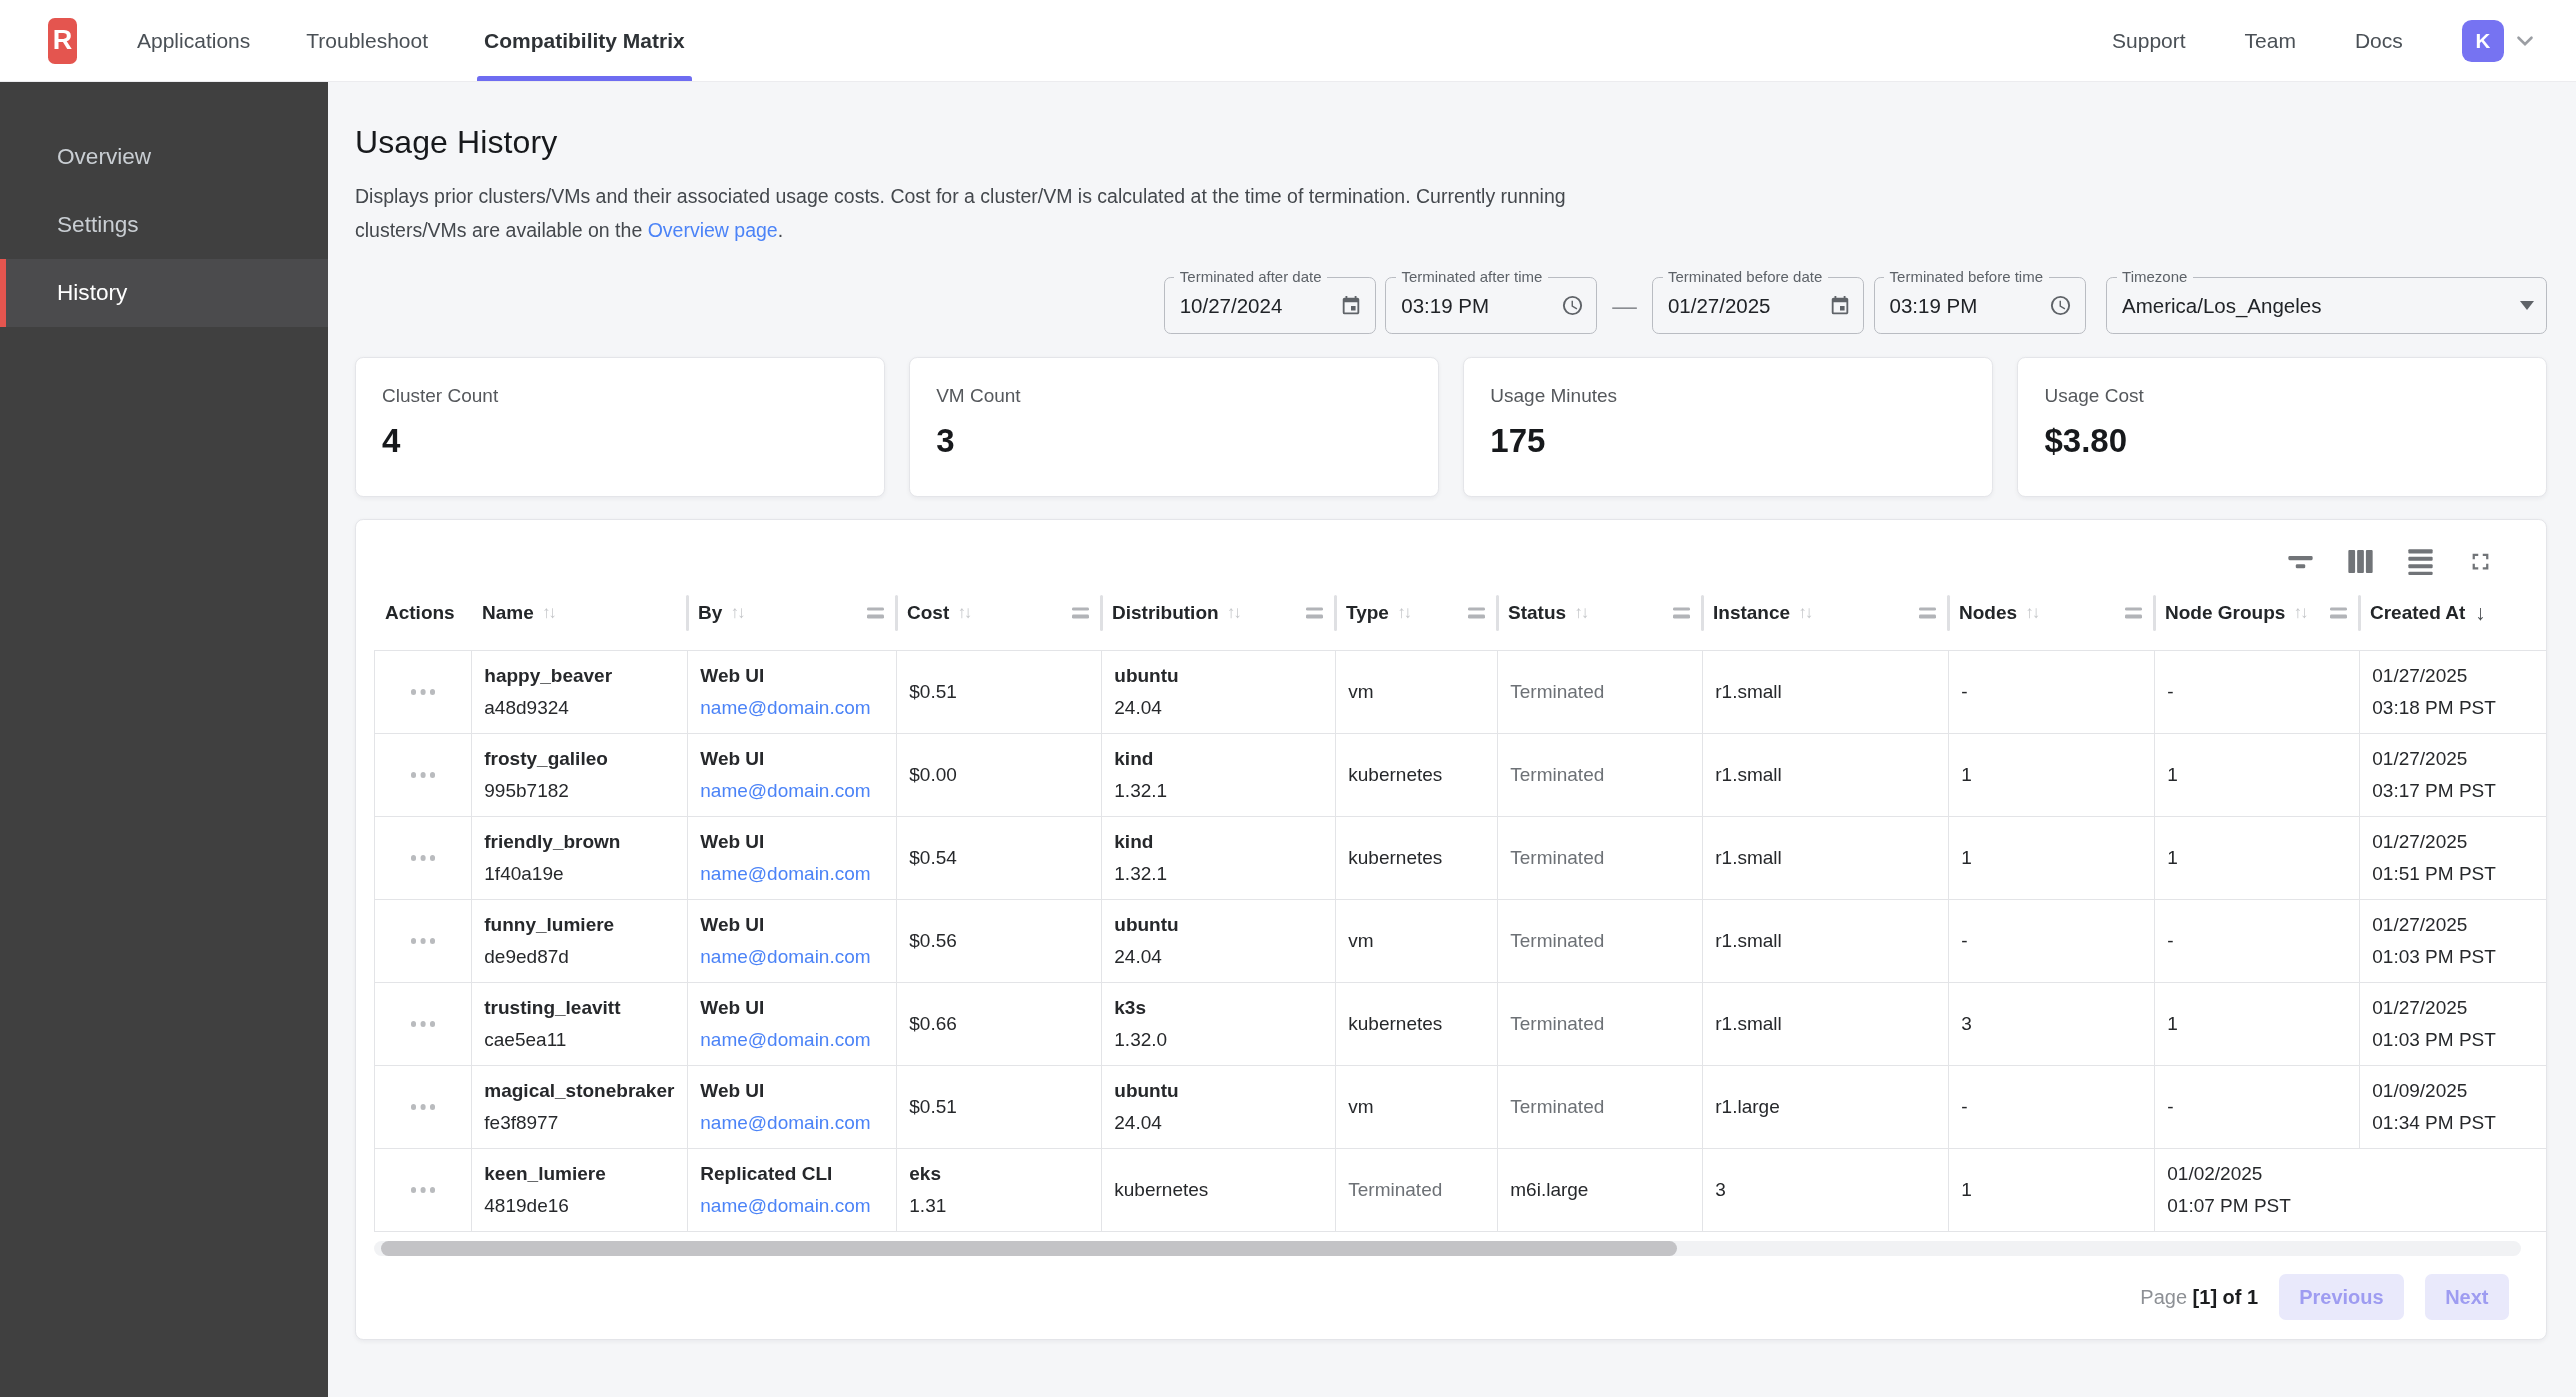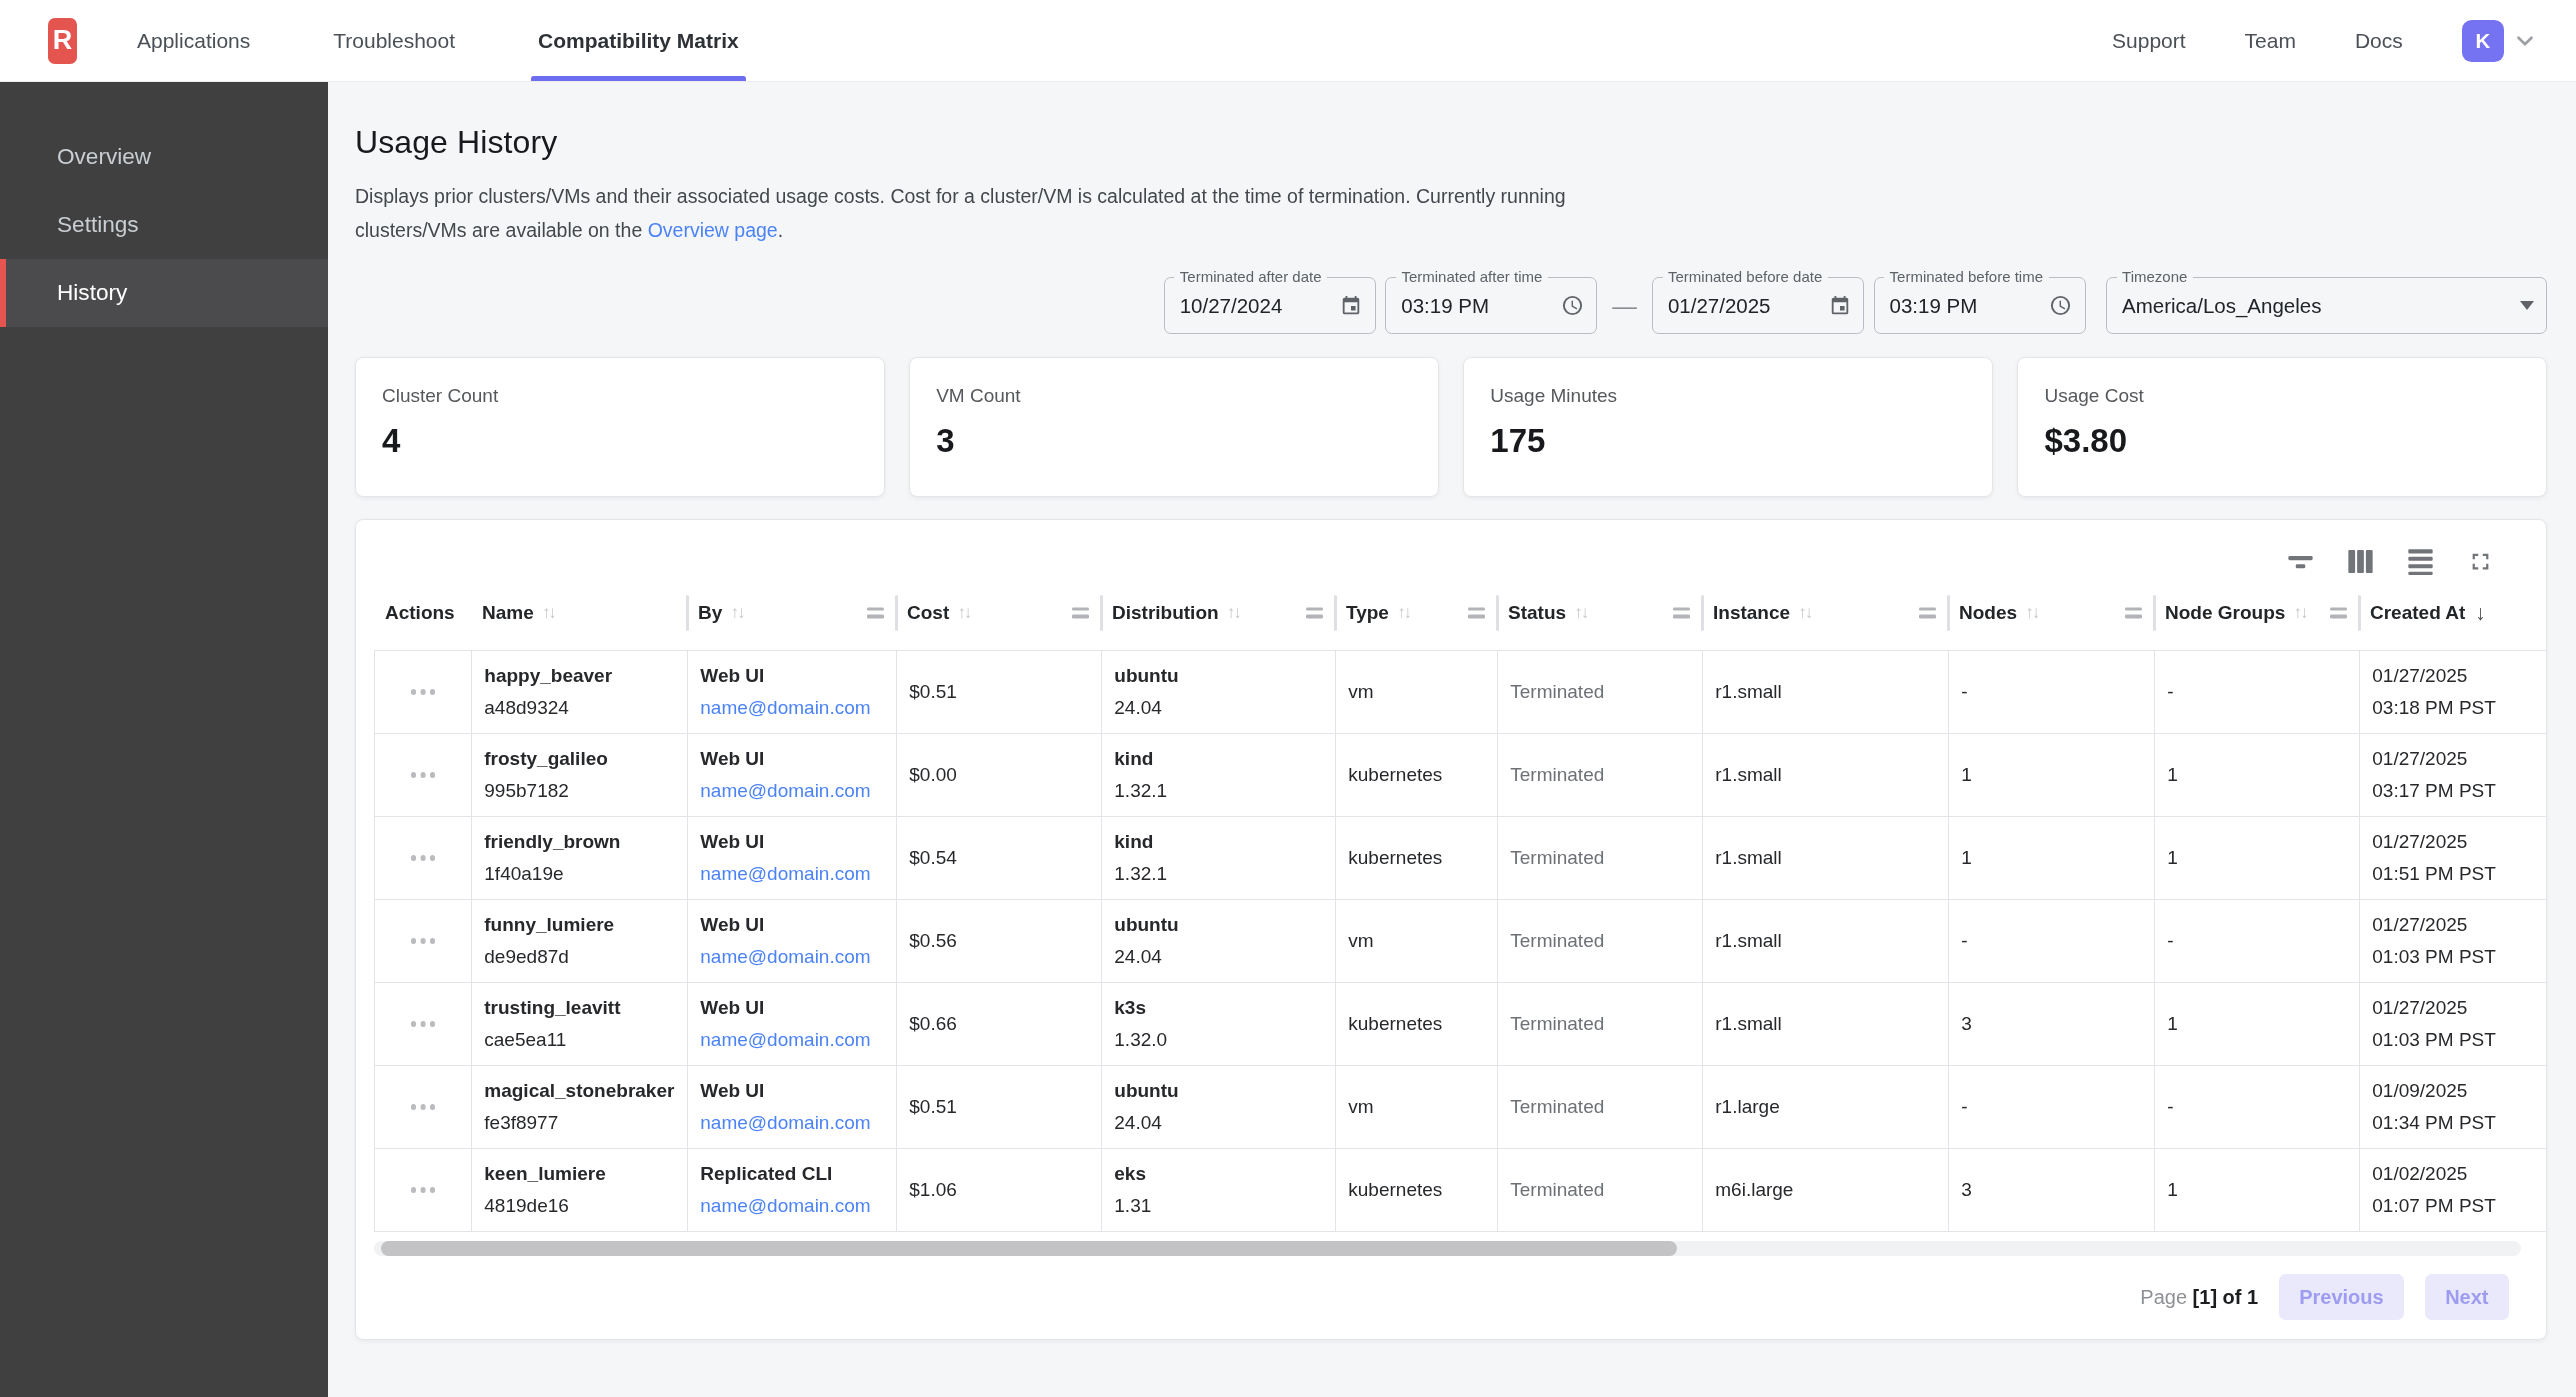--- a/index.html
+++ b/index.html
@@ -10,21 +10,21 @@
   }
   *{box-sizing:border-box;margin:0;padding:0}
   html,body{width:2576px;height:1397px;overflow:hidden}
   body{font-family:"Liberation Sans", sans-serif;background:var(--bg);color:var(--ink)}
 
   
   .topnav{position:absolute;left:0;top:0;width:2576px;height:82px;background:#fff;
     border-bottom:1.4px solid #ececef;display:flex;align-items:center;z-index:5}
   .logo{width:29px;height:46px;border-radius:6.8px;background:var(--red);color:#fff;
     font-weight:700;font-size:27px;display:flex;align-items:center;justify-content:center;margin-left:48px}
-  .nav-left{display:flex;align-items:center;gap:83px;margin-left:60px;height:100%}
+  .nav-left{display:flex;align-items:center;gap:56px;margin-left:60px;height:100%}
   .nav-item{font-size:21px;color:#4a5056;height:100%;display:flex;align-items:center;position:relative;cursor:pointer}
   .nav-item.active{color:#2e3236;font-weight:700}
   .nav-item.active::after{content:"";position:absolute;left:-6.8px;right:-6.8px;bottom:0;height:4.8px;background:var(--purple);border-radius:2.7px 2.7px 0 0}
   .nav-right{margin-left:auto;display:flex;align-items:center;gap:59px;margin-right:38px}
   .nav-right .nav-item{height:auto}
   .account{display:flex;align-items:center;gap:8.2px}
   .avatar{width:42px;height:42px;border-radius:9.6px;background:var(--avatar);color:#fff;
     font-size:20.5px;font-weight:700;display:flex;align-items:center;justify-content:center}
   .chev svg{display:block}
 
@@ -557,23 +557,20 @@
               <span class="dots"></span>
             </div>
     <div class="cell two">
               <span class="l1">keen_lumiere</span>
               <span class="l2">4819de16</span>
             </div>
     <div class="cell two">
               <span class="l1">Replicated CLI</span>
               <a href="#" class="l2 link">name@domain.com</a>
             </div>
-    <div class="cell">
-              <span>$1.06</span>
-            </div>
     <div class="cell two">
               <span class="l1">eks</span>
               <span class="l2">1.31</span>
             </div>
     <div class="cell">
               <span>kubernetes</span>
             </div>
     <div class="cell muted">
               <span>Terminated</span>
             </div>

